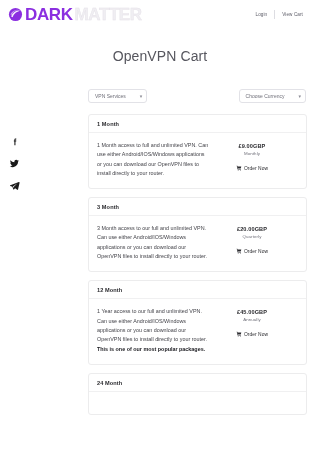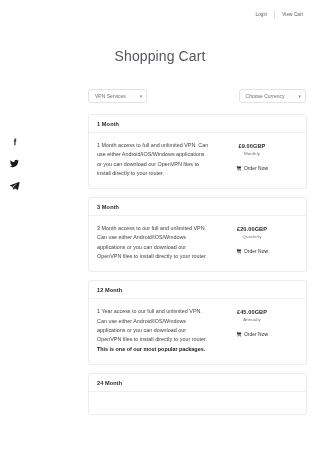--- a/index.html
+++ b/index.html
@@ -213,29 +213,40 @@
     white-space: nowrap;
   }
   .order-now svg { display: block; flex: 0 0 auto; }
 
   .card-truncated .card-head { border-bottom: 1px solid #f0f0f1; }
 </style>
 </head>
 <body>
 
 <div class="header">
+  <div class="logo">
+    <span class="logo-mark">
+      <svg width="15" height="15" viewBox="0 0 24 24">
+        <circle cx="12" cy="12" r="10.5" fill="#8b2fe0"></circle>
+        <path d="M5 15 C8 7, 16 4, 20.5 6.5 C16.5 6, 9.5 9.5, 7.5 16.5 Z" fill="#ffffff" opacity="0.92"></path>
+        <path d="M4 11.5 C7 6, 13 3.5, 17 4.5 C12 5, 7 8.5, 5.5 13.5 Z" fill="#ffffff" opacity="0.55"></path>
+      </svg>
+    </span>
+    <span class="logo-dark">DARK</span>
+      <span class="logo-matter">MATTER</span>
+  </div>
 
   <div class="header-links">
     <span class="header-link">Login</span>
     <span class="header-divider"></span>
     <span class="header-link">View Cart</span>
   </div>
 </div>
 
-<h1 class="page-title">Shopping Cart</h1>
+<h1 class="page-title">OpenVPN Cart</h1>
 
 <div class="selects-row">
   <div class="select-box category">
     <span>VPN Services</span>
     <span class="select-caret">▾</span>
   </div>
   <div class="select-box currency">
     <span>Choose Currency</span>
     <span class="select-caret">▾</span>
   </div>

